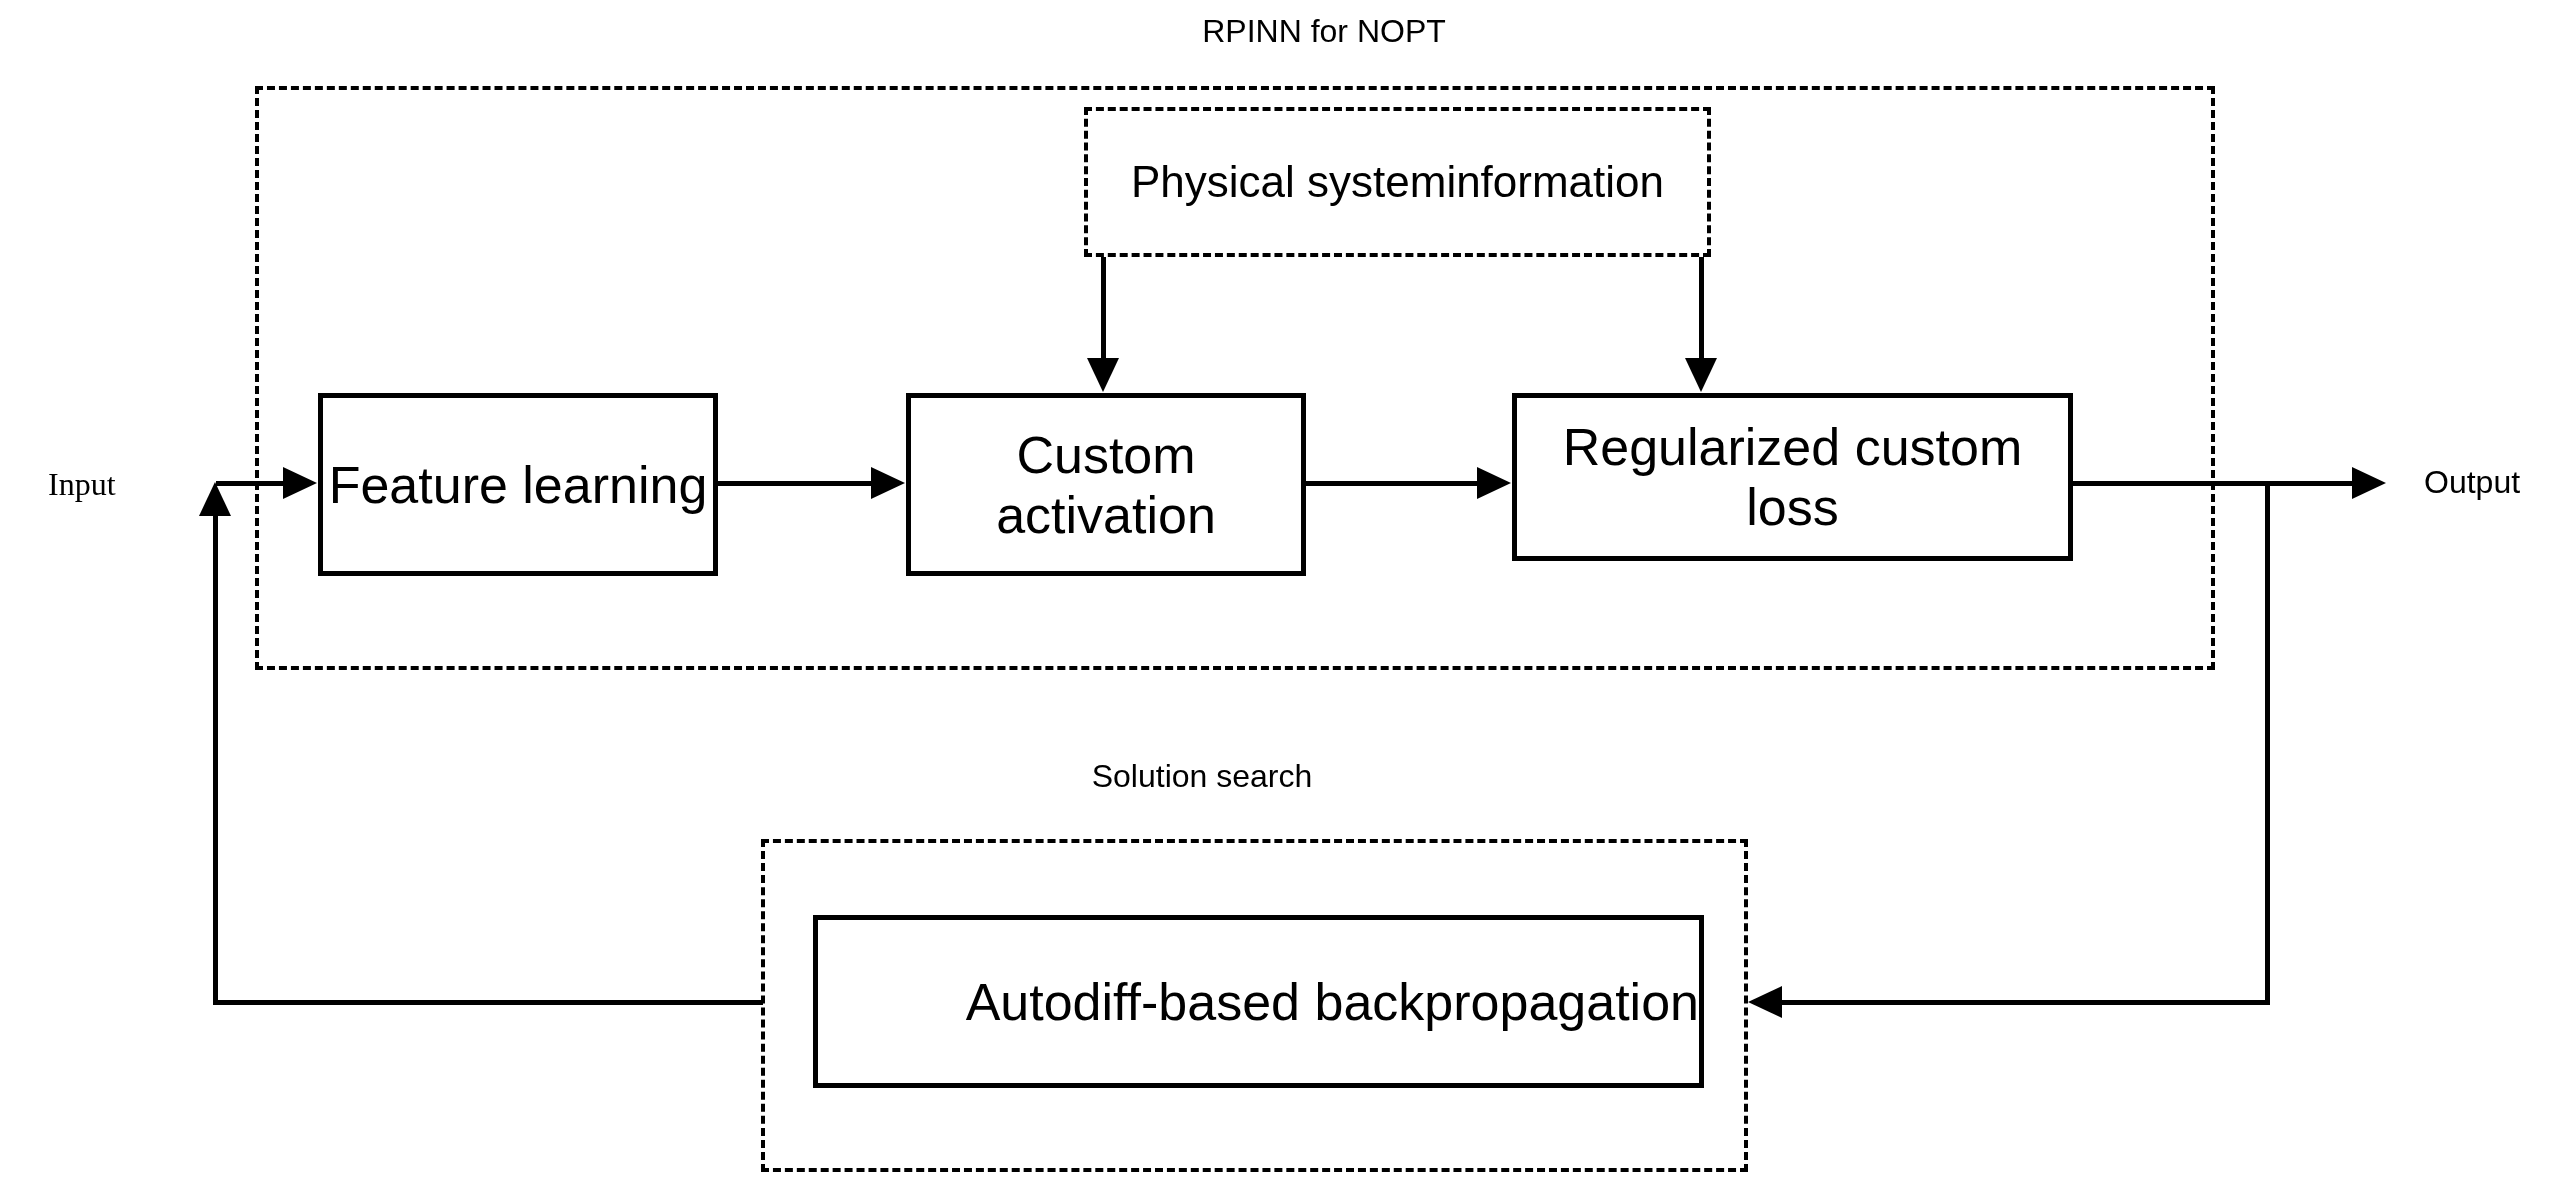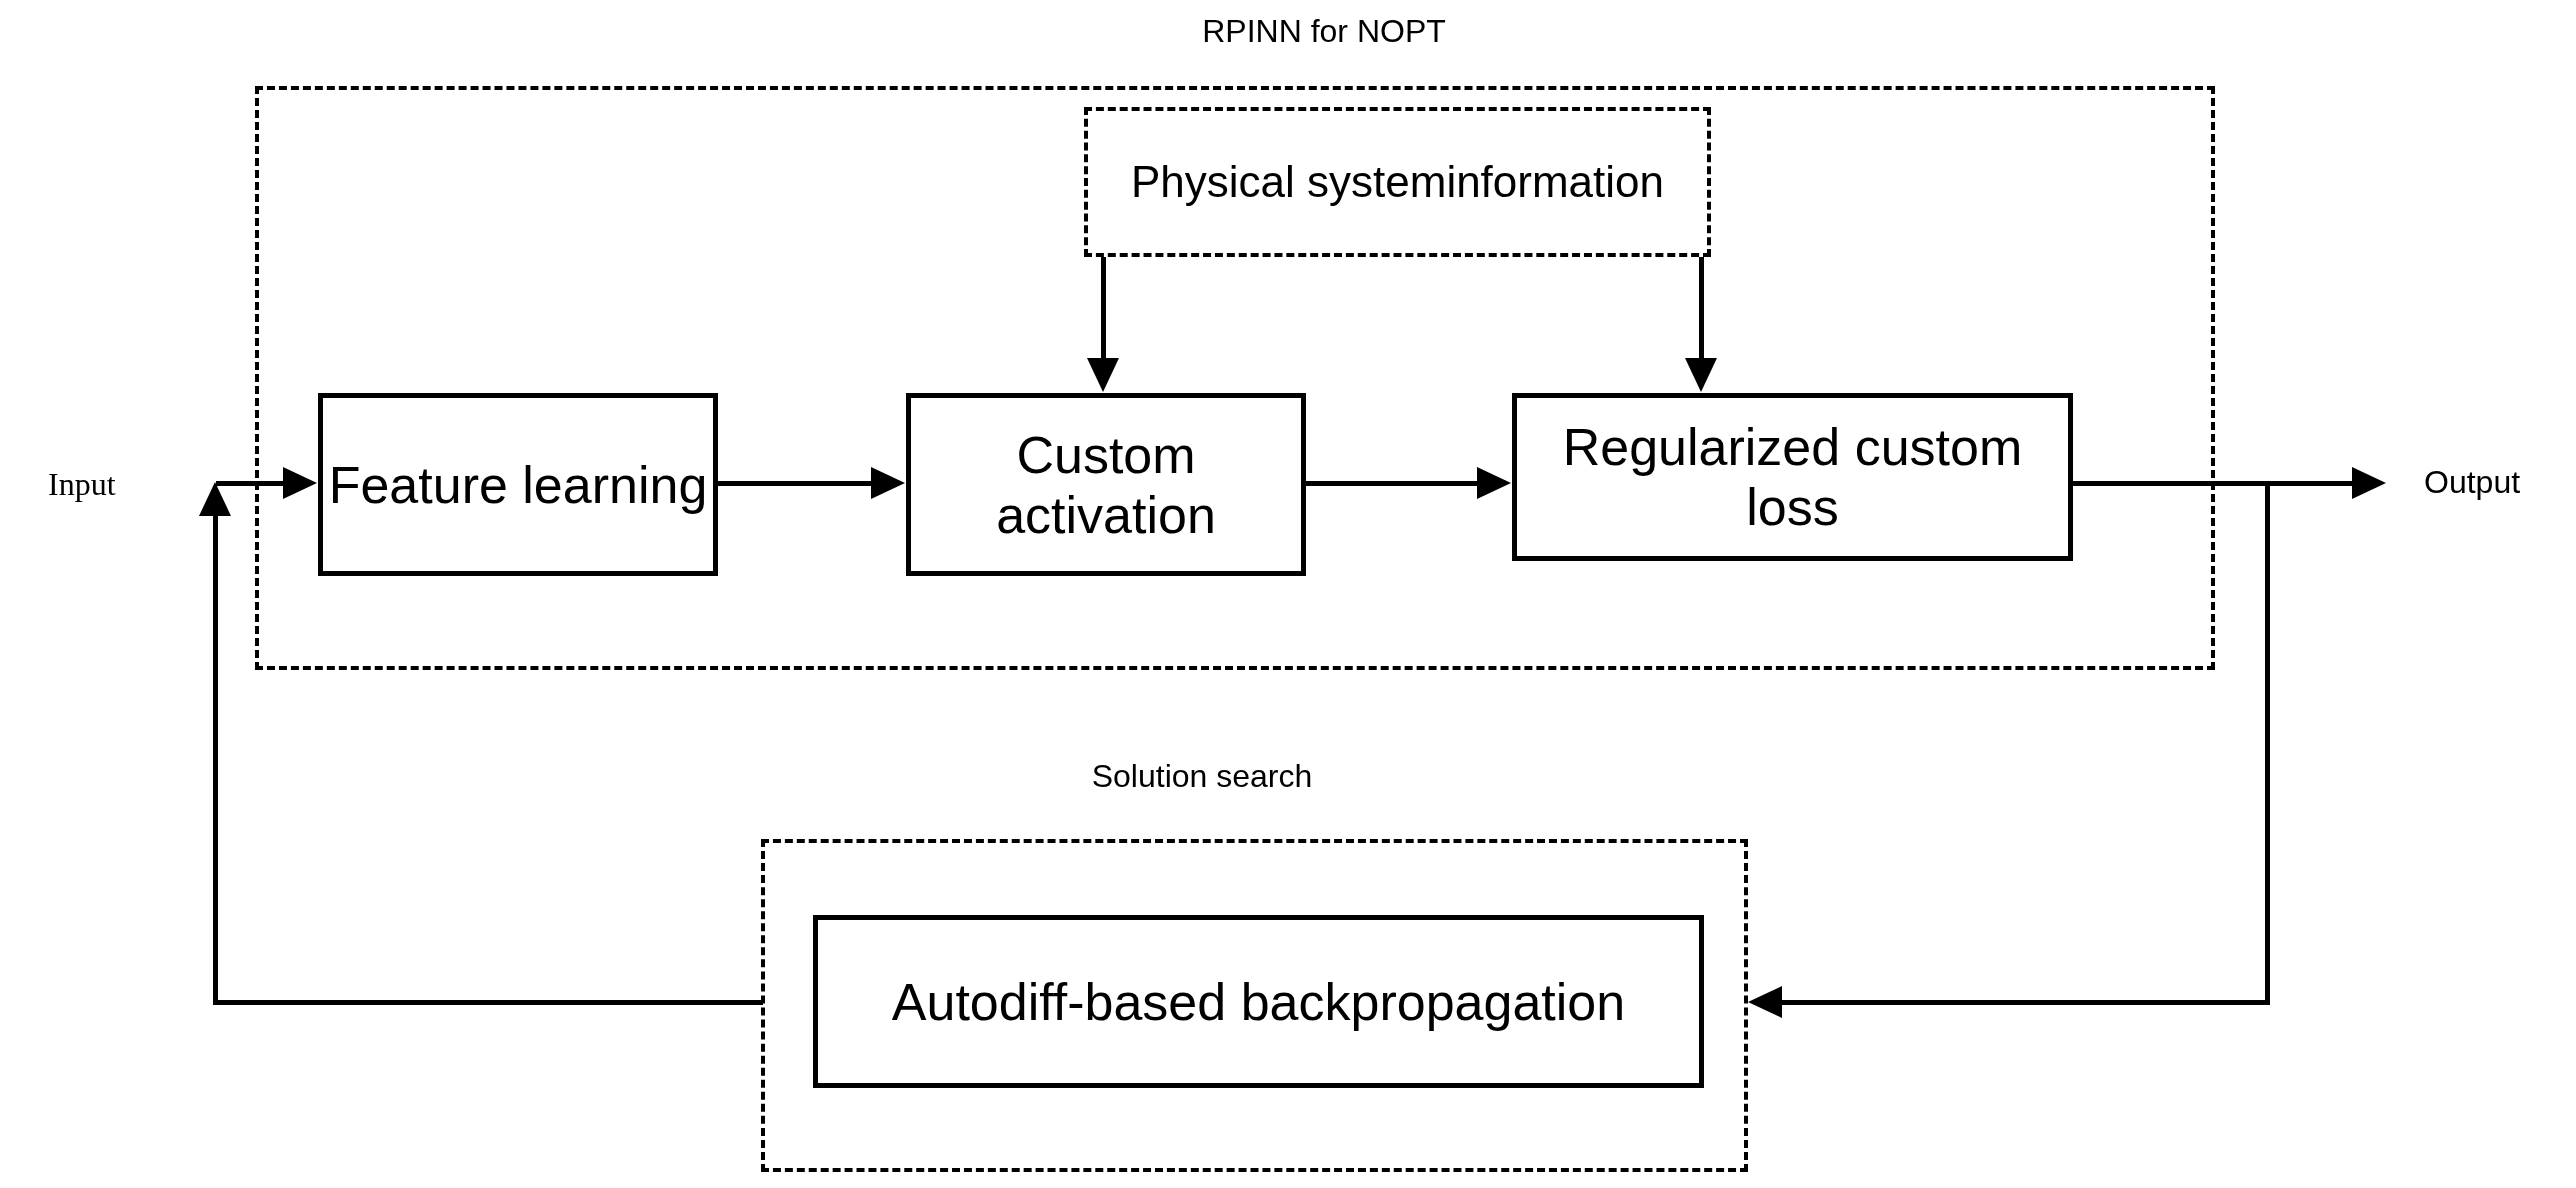--- a/index.html
+++ b/index.html
@@ -112,21 +112,21 @@
   </div>
 
   <div class="solid-box" style="left:906px; top:393px; width:400px; height:183px;">
     <span>Custom activation</span>
   </div>
 
   <div class="solid-box" style="left:1512px; top:393px; width:561px; height:168px;">
     <span>Regularized custom loss</span>
   </div>
 
-  <div class="solid-box" style="left:813px; top:915px; width:891px; height:173px;">
+  <div class="solid-box" style="left:813px; top:915px; width:891px; height:173px;justify-content:flex-end;">
     <span>Autodiff-based backpropagation</span>
   </div>
 
   <div class="hline" style="left:216px; top:481px; width:72px;"></div>
   <div class="ah ah-right" style="left:283px; top:467px;"></div>
 
   <div class="hline" style="left:718px; top:481px; width:156px;"></div>
   <div class="ah ah-right" style="left:871px; top:467px;"></div>
 
   <div class="hline" style="left:1306px; top:481px; width:174px;"></div>

